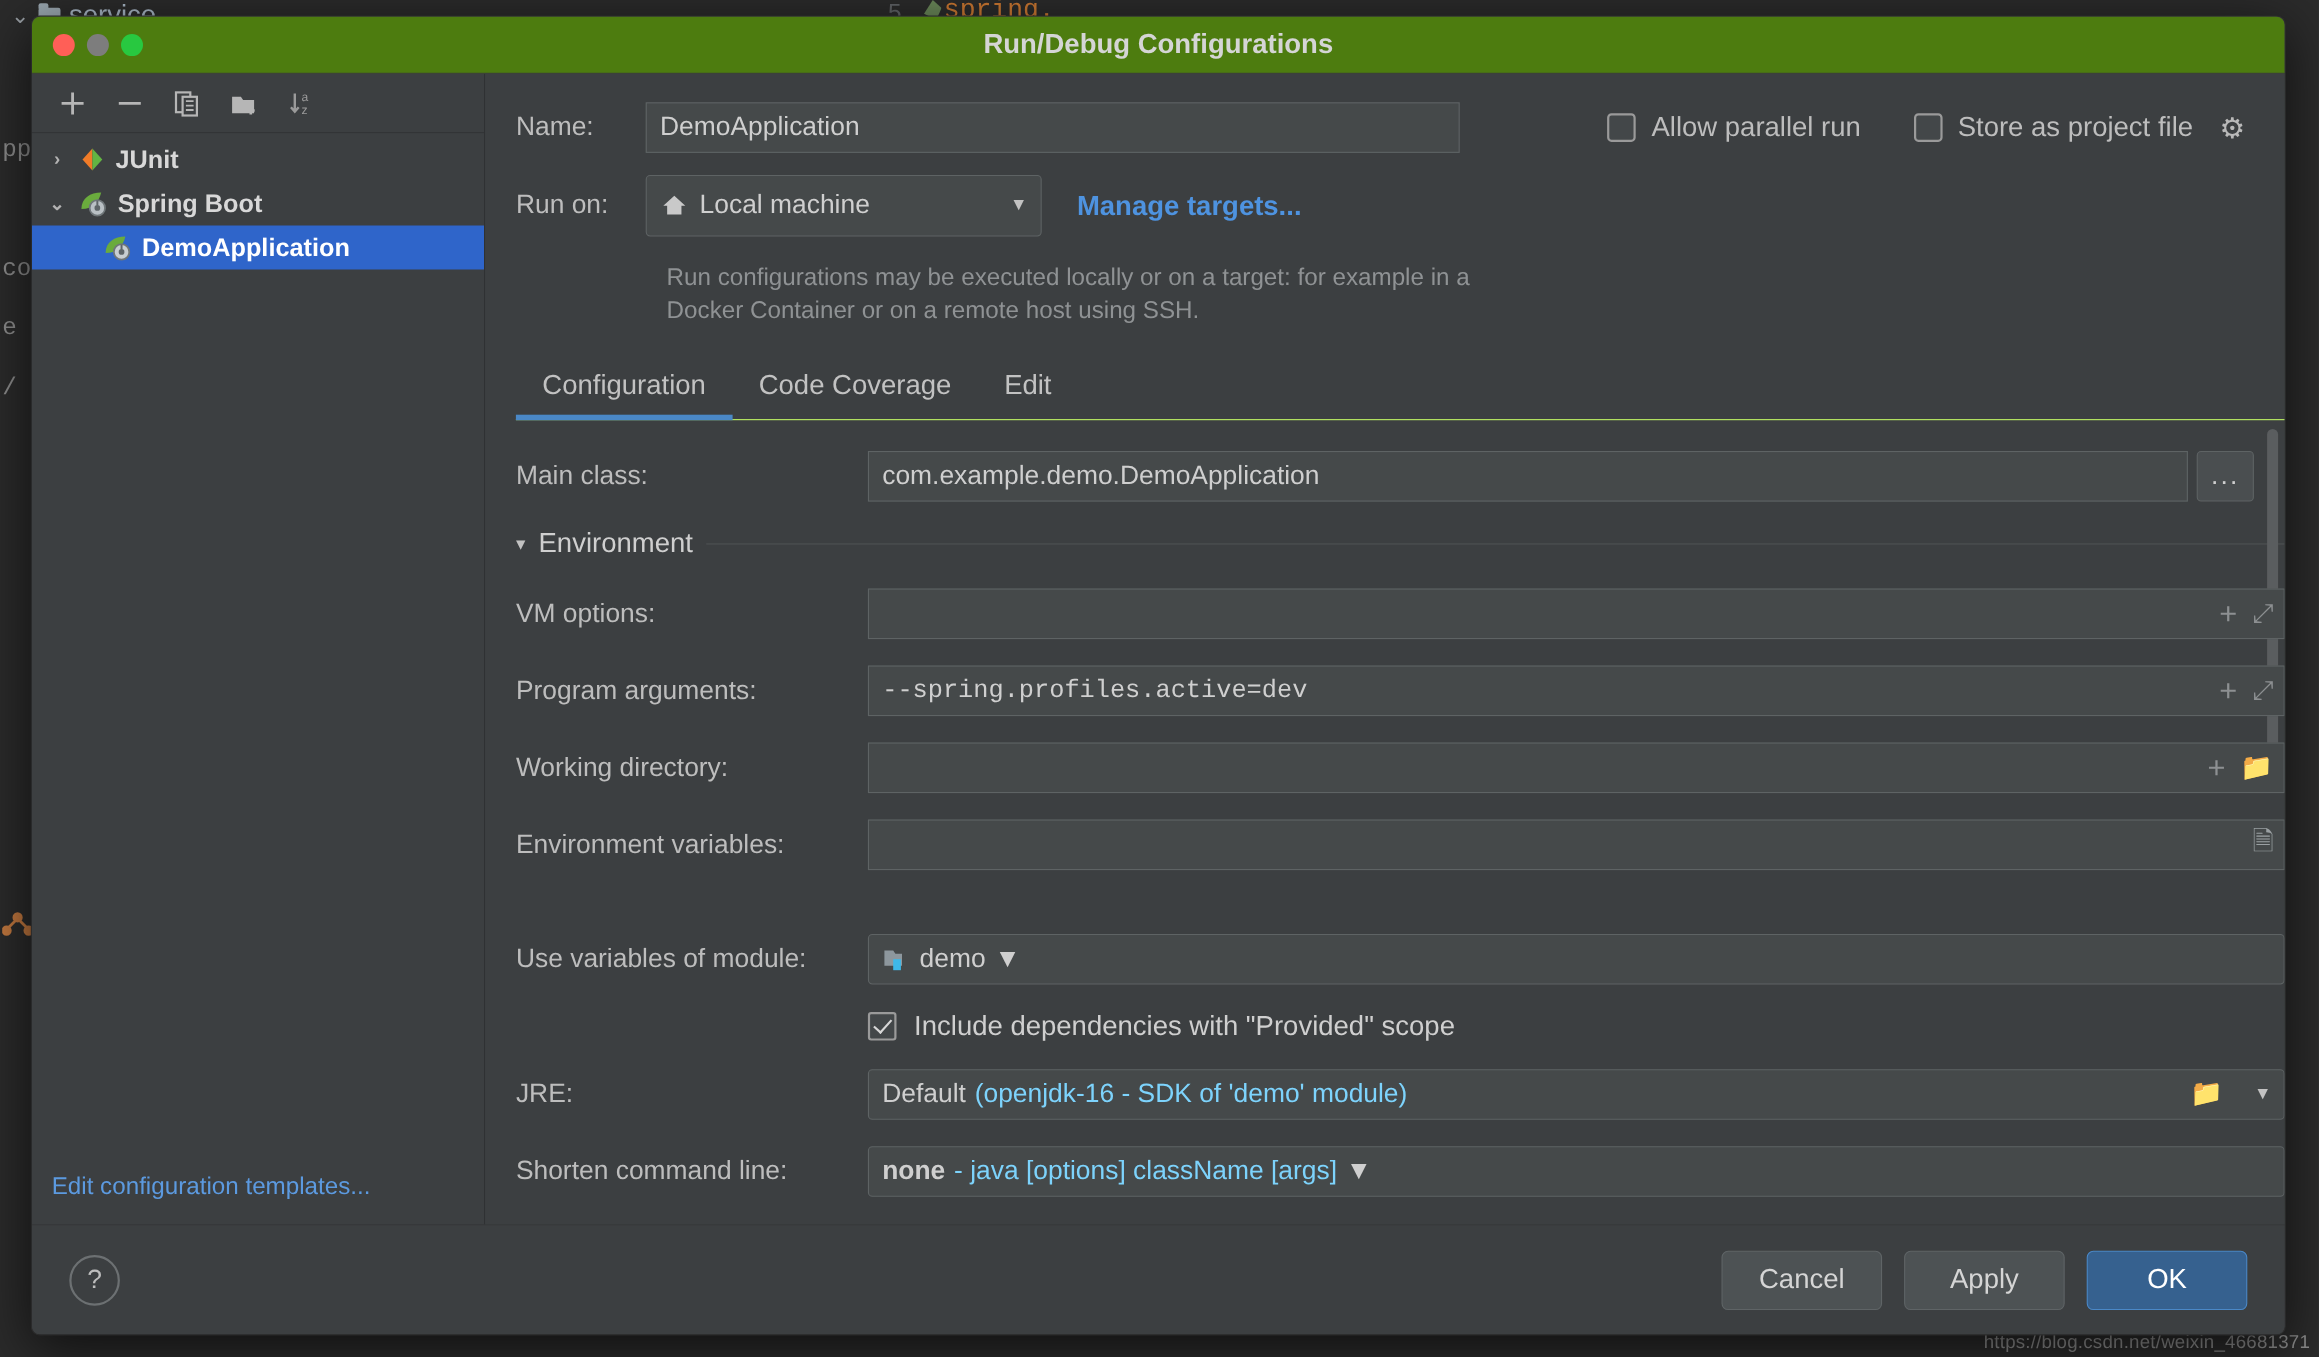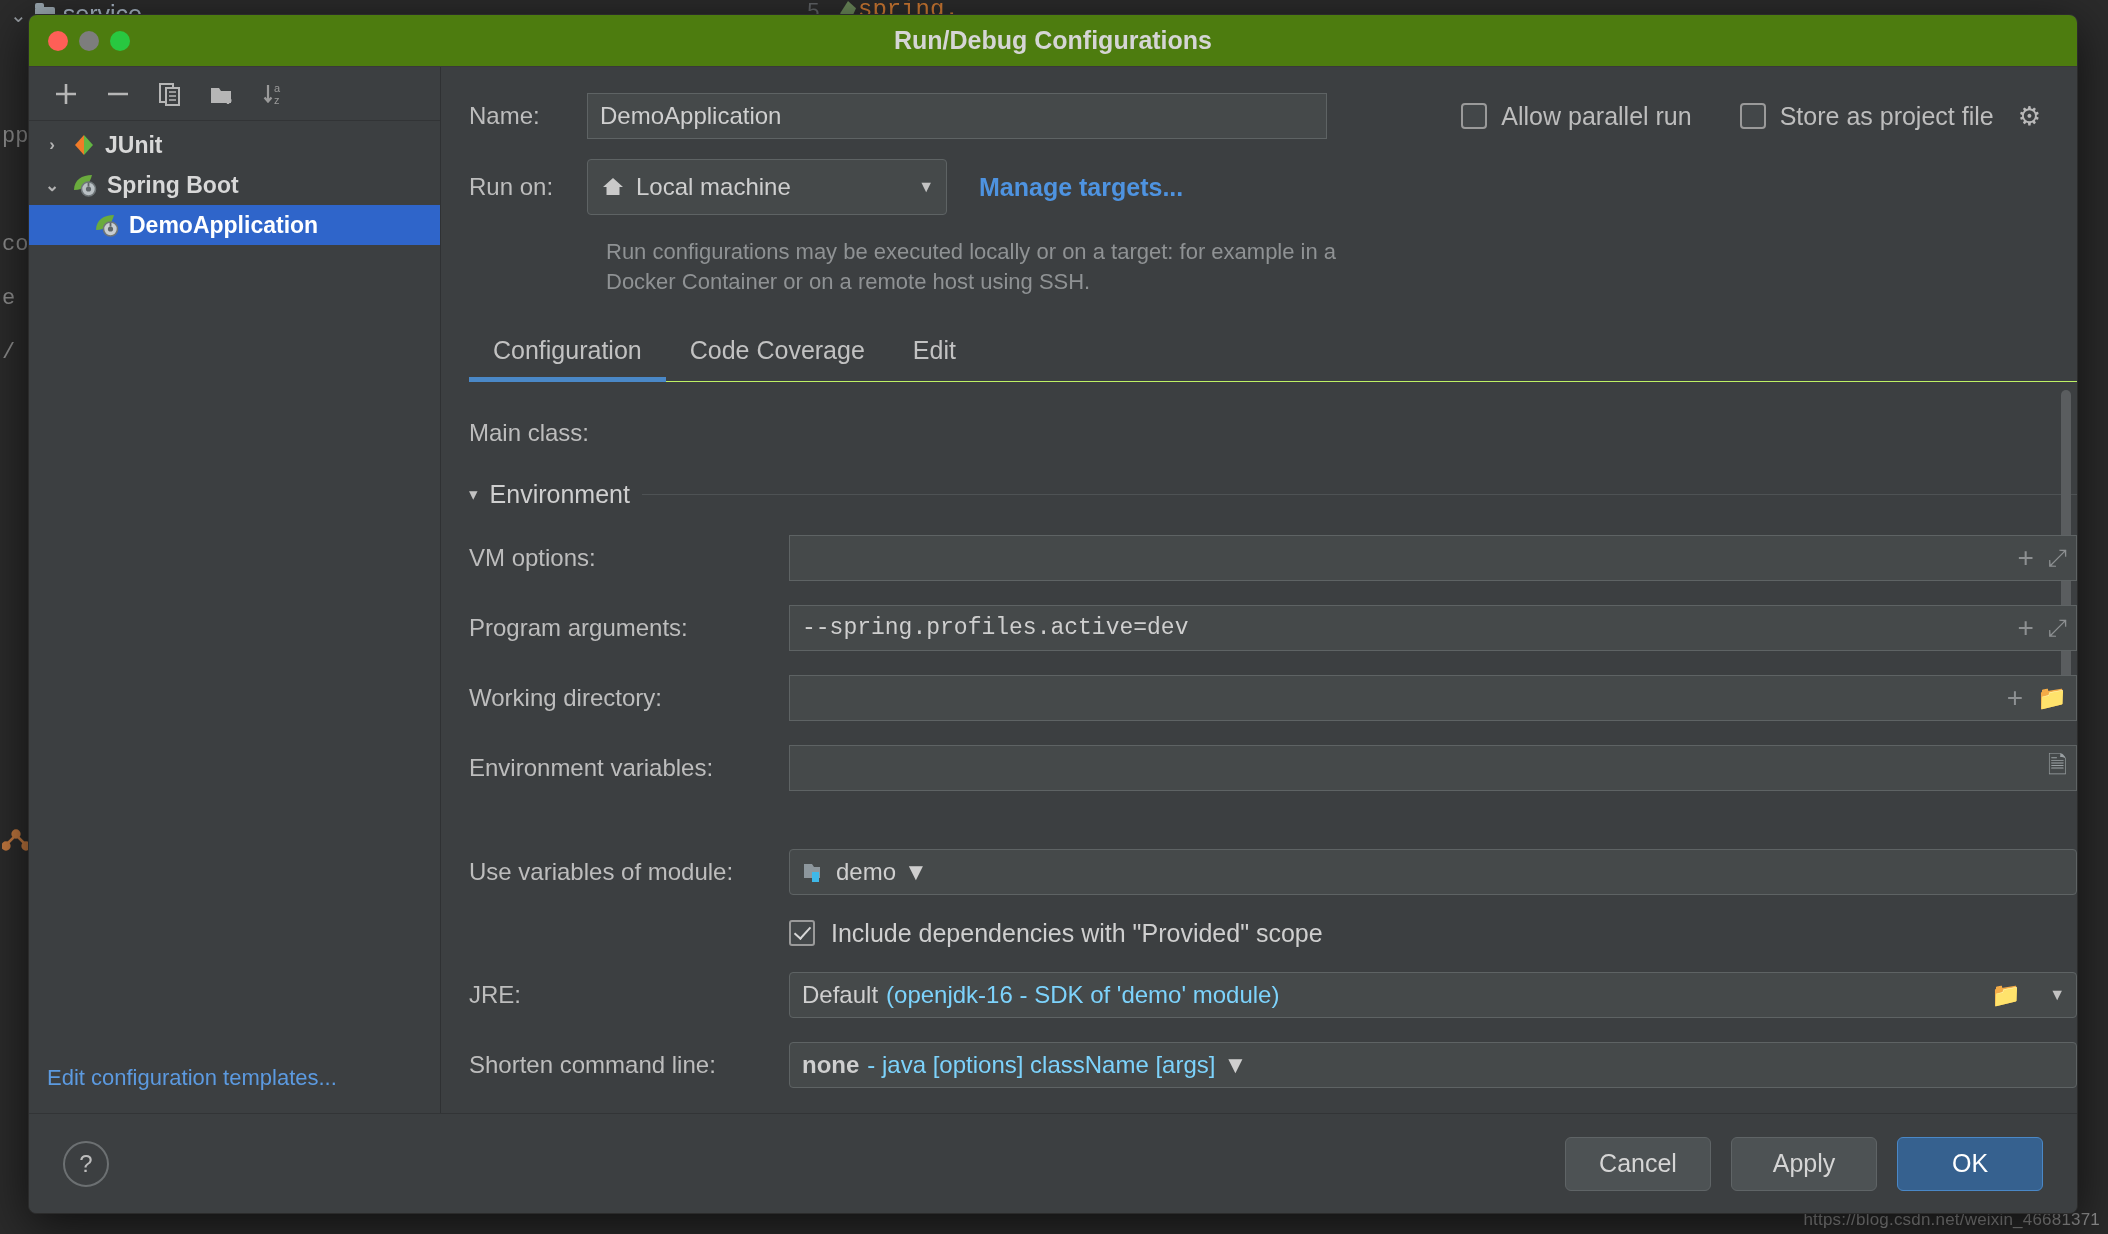--- a/index.html
+++ b/index.html
@@ -451,20 +451,26 @@
           </div>
         </div>
       </div>
 
       <div class="form-scroll">
 
         <div class="vscroll"></div>
 
         <div class="frow">
           <span class="flbl">Main class:</span>
+          <div class="field-wrap" style="padding-right:28px;">
+            <div class="field">
+              <span>com.example.demo.DemoApplication</span>
+            </div>
+            <div class="ellipsis-btn">...</div>
+          </div>
         </div>
 
         <div class="section-head">
           <span class="tri">▾</span>
           <span class="sh-label">Environment</span>
           <span class="sh-line"></span>
         </div>
 
         <div class="frow">
           <span class="flbl">VM options:</span>

